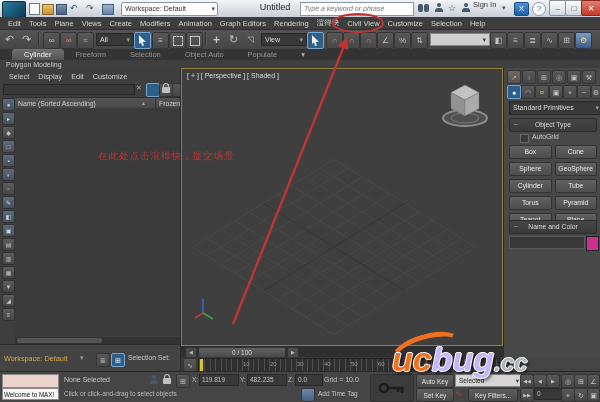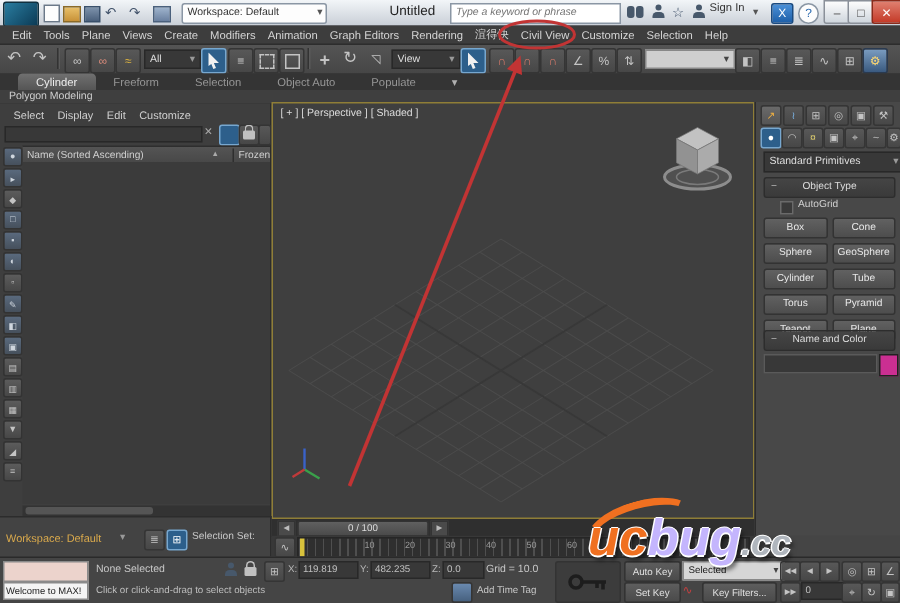--- a/index.html
+++ b/index.html
@@ -359,20 +359,21 @@
     <span class="ico sm" style="left:561px;top:16px;">⌖</span>
     <span class="ico sm" style="left:574px;top:16px;">↻</span>
     <span class="ico sm" style="left:587px;top:16px;width:11px;">▣</span>
   </div>
 
   <svg style="position:absolute;left:0;top:0;z-index:70;pointer-events:none;" width="600" height="402" viewBox="0 0 600 402">
     <ellipse cx="358" cy="23" rx="25" ry="9" fill="none" stroke="#c23434" stroke-width="2"></ellipse>
     <line x1="233" y1="324" x2="344" y2="46" stroke="#c23434" stroke-width="2.4"></line>
     <polygon points="347,37 348,50 338,46" fill="#c23434"></polygon>
   </svg>
+  <div class="abs" style="left:98px;top:150px;z-index:70;font-size:9.5px;color:#c23434;letter-spacing:1px;white-space:nowrap;pointer-events:none;">在此处点击渲得快，提交场景</div>
 
   <div class="abs" style="left:388px;top:328px;width:212px;height:66px;z-index:60;pointer-events:none;">
     <div class="abs" style="left:2px;top:6px;width:66px;height:26px;border:4px solid transparent;border-top:5px solid #f07020;border-radius:50%;transform:rotate(-16deg);"></div>
     <div class="abs" style="left:4px;top:12px;font-style:italic;font-weight:900;font-size:34px;line-height:38px;white-space:nowrap;
                 text-shadow:0 1px 0 #fff,1px 0 0 #fff,-1px 0 0 #fff,0 -1px 0 #fff,2px 3px 3px rgba(0,0,0,0.5);">
       <span style="color:#f07020;text-align:center;">uc</span><span style="color:#c4b5fd;">bug</span><span style="color:#b0b6bd;font-size:24px;">.cc</span>
     </div>
   </div>
 
 </div>

